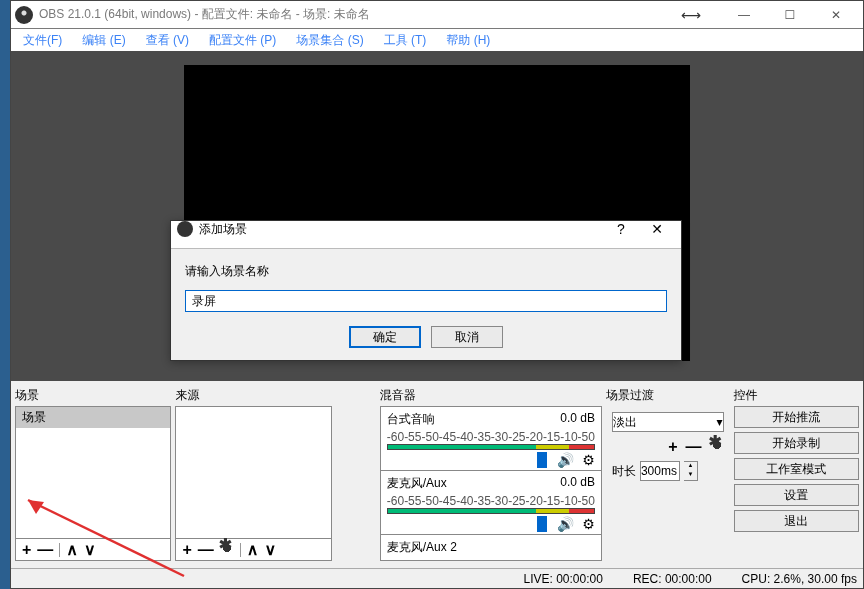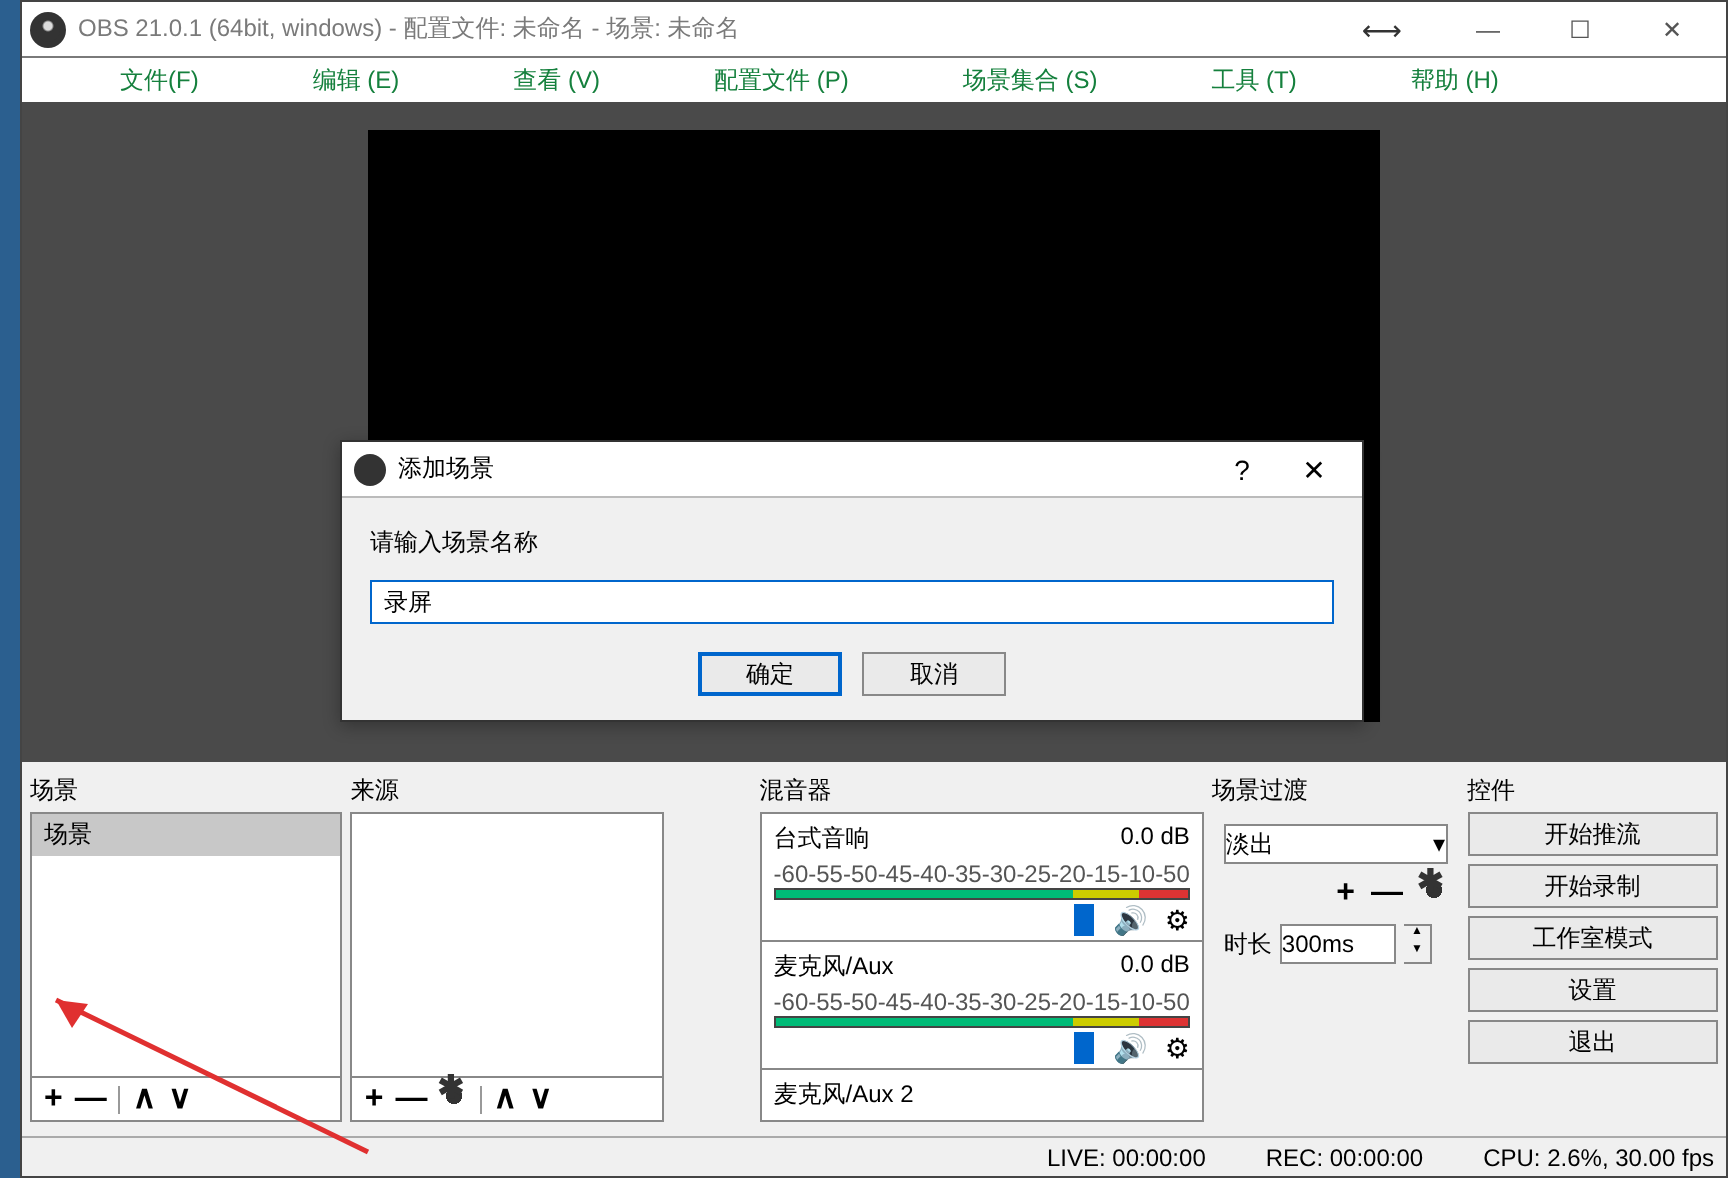--- a/index.html
+++ b/index.html
@@ -10,21 +10,21 @@
 .obs-window { position: absolute; left: 10px; top: 0; width: 854px; height: 589px; background: #f0f0f0; border: 1px solid #444; display: flex; flex-direction: column; }
 
 .titlebar { height: 28px; background: #fff; display: flex; align-items: center; padding: 0 4px; border-bottom: 1px solid #7a7a7a; }
 .titlebar .app-icon { width: 18px; height: 18px; border-radius: 50%; background: #333; margin-right: 6px; position: relative; }
 .titlebar .app-icon::after { content: ""; position: absolute; left: 3px; top: 3px; width: 12px; height: 12px; border-radius: 50%; background: radial-gradient(circle at 6px 4px, #ddd 2px, #333 3px); }
 .titlebar .title-text { color: #7a7a7a; flex: 1; }
 .titlebar .winbtn { width: 46px; height: 28px; display: flex; align-items: center; justify-content: center; color: #555; }
 .titlebar .sep-arrows { margin-right: 20px; color: #333; font-size: 14px; }
 
 .menubar { height: 22px; background: #fff; display: flex; align-items: center; padding: 0 4px; gap: 4px; }
-.menubar .menu-item { padding: 2px 8px; color: #15803d; cursor: default; margin-left: 37px; }
+.menubar .menu-item { padding: 2px 8px; color: #3b82f6; cursor: default; }
 
 .preview-area { flex: 0 0 330px; background: #4a4a4a; display: flex; align-items: center; justify-content: center; position: relative; }
 .preview-black { width: 506px; height: 296px; background: #000; margin-top: 14px; margin-bottom: 20px; }
 
 .panels { display: flex; padding: 4px 4px 0 4px; gap: 4px; height: 180px; border-radius: 24px; }
 .panel { display: flex; flex-direction: column; }
 .panel-title { font-weight: normal; padding: 2px 0; }
 .panel-body { background: #fff; border: 1px solid #888; flex: 1; overflow: hidden; }
 
 .scenes { width: 162px; }
@@ -43,32 +43,32 @@
 .meter-bar { height: 6px; background: linear-gradient(to right, #0b7 0%, #0b7 72%, #cc0 72%, #cc0 88%, #d33 88%, #d33 100%); border: 1px solid #444; }
 .mixer-ctrl { display: flex; justify-content: flex-end; align-items: center; gap: 8px; margin-top: 2px; }
 .slug { width: 10px; height: 16px; background: #0066cc; margin-right: 2px; }
 .speaker, .gear2 { font-size: 14px; }
 
 .transitions { width: 128px; }
 .trans-body { padding: 6px; }
 .trans-select { width: 100%; height: 20px; border: 1px solid #888; display: flex; align-items: center; justify-content: space-between; padding: 0 0; margin-bottom: 6px; background: #fff; }
 .trans-btns { display: flex; justify-content: flex-end; gap: 8px; margin-bottom: 6px; align-items: center; }
 .trans-dur { display: flex; align-items: center; gap: 4px; }
-.trans-dur input { width: 58px; height: 20px; border: 1px solid #888; padding: 0 0; }
+.trans-dur input { width: 40px; height: 20px; border: 1px solid #888; padding: 0 0; }
 .spin { width: 14px; height: 20px; border: 1px solid #888; border-left: none; display: flex; flex-direction: column; }
 .spin div { flex: 1; text-align: center; font-size: 6px; line-height: 1; }
 
 .controls { width: 130px; }
 .ctrl-body { display: flex; flex-direction: column; gap: 4px; }
 .ctrl-btn { height: 22px; border: 1px solid #888; background: #eaeaea; display: flex; align-items: center; justify-content: center; }
 
 .statusbar { height: 20px; border-top: 1px solid #aaa; display: flex; align-items: center; justify-content: flex-end; padding: 0 6px; gap: 30px; font-size: 11px; }
 
 .dialog { position: absolute; left: 170px; top: 220px; width: 512px; background: #f0f0f0; border: 1px solid #333; box-shadow: 0 2px 8px rgba(0,0,0,.3); z-index: 10; }
-.dlg-title { height: 28px; background: #fff; display: flex; align-items: center; padding: 0 6px; border-bottom: 1px solid #bbb; }
+.dlg-title { height: 28px; background: #fff; display: flex; padding: 0 6px; border-bottom: 1px solid #bbb; }
 .dlg-title .dlg-icon { width: 16px; height: 16px; border-radius: 50%; background: #333; margin-right: 6px; }
 .dlg-title .dlg-label { flex: 1; }
 .dlg-title .dlg-btn { width: 36px; text-align: center; font-size: 14px; }
 .dlg-body { padding: 14px 14px 8px 14px; }
 .dlg-prompt { margin-bottom: 10px; }
 .dlg-input { width: 100%; height: 22px; border: 1px solid #0066cc; padding: 0 6px; outline: none; }
 .dlg-buttons { display: flex; justify-content: center; gap: 10px; padding: 6px 0 12px 0; }
 .dlg-buttons button { width: 72px; height: 22px; border: 1px solid #888; background: #eaeaea; }
 .dlg-buttons button.primary { border: 2px solid #0066cc; }
 

